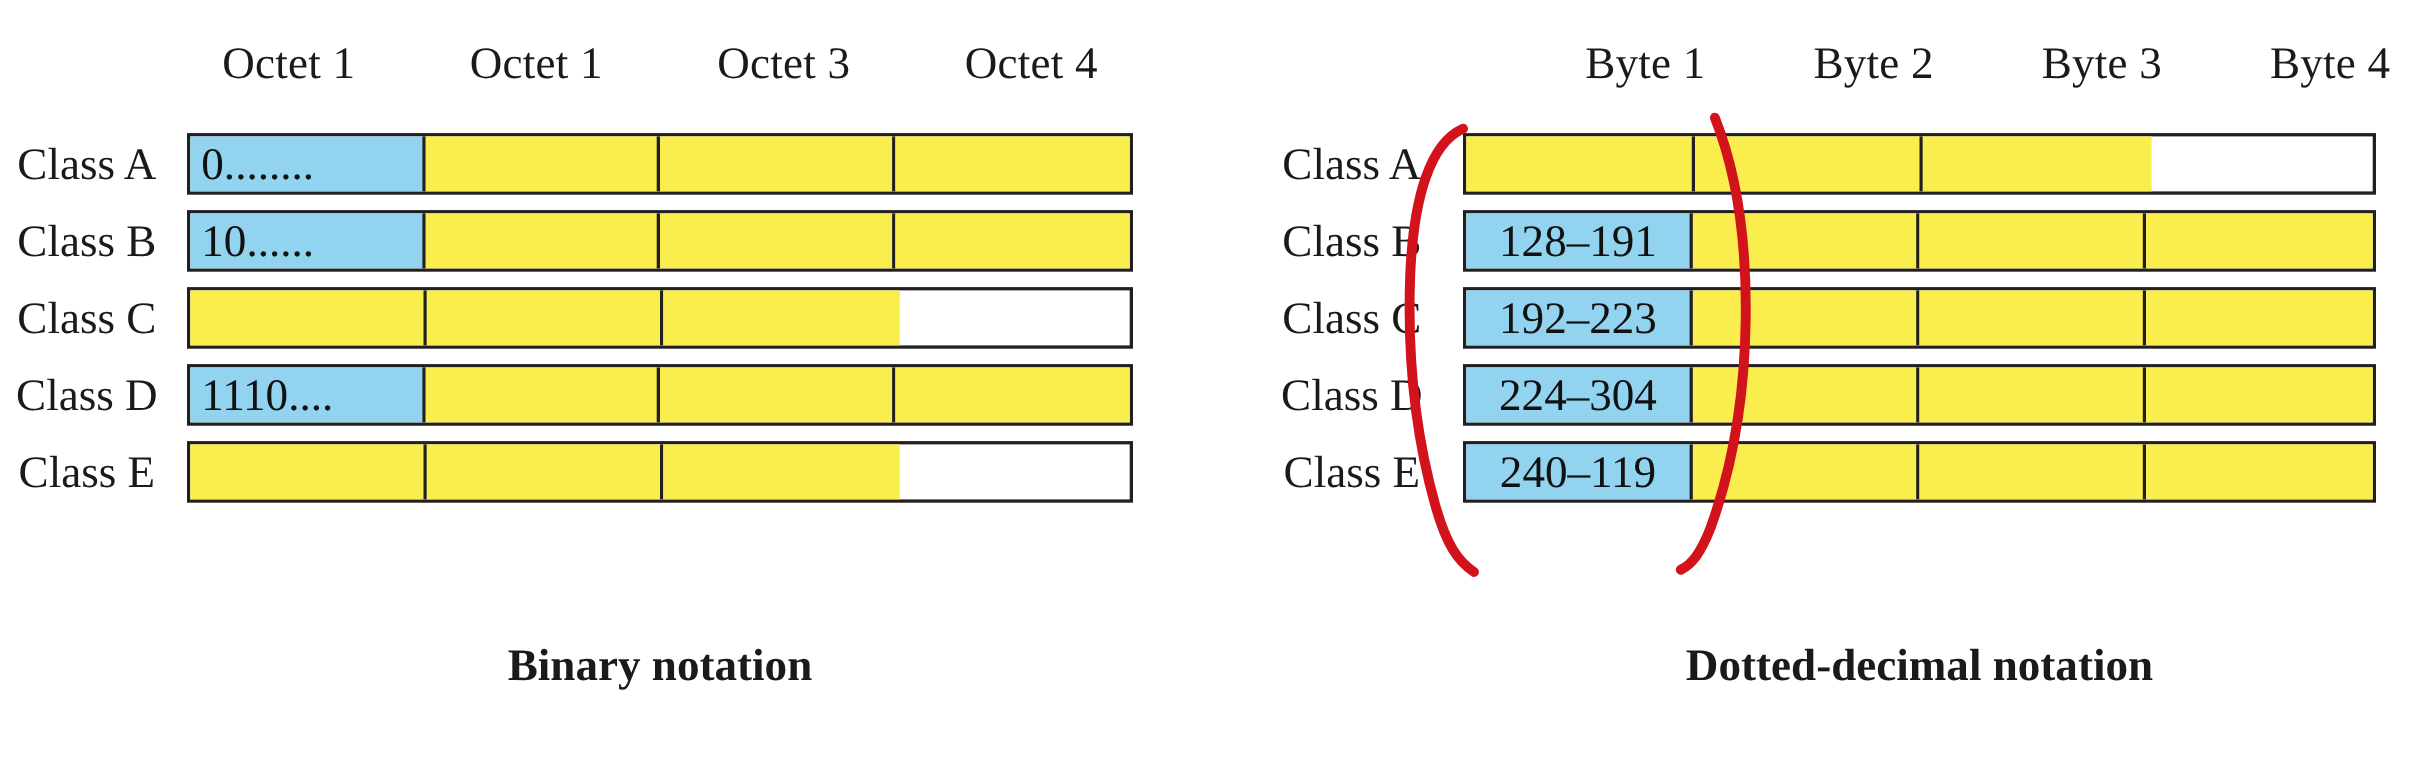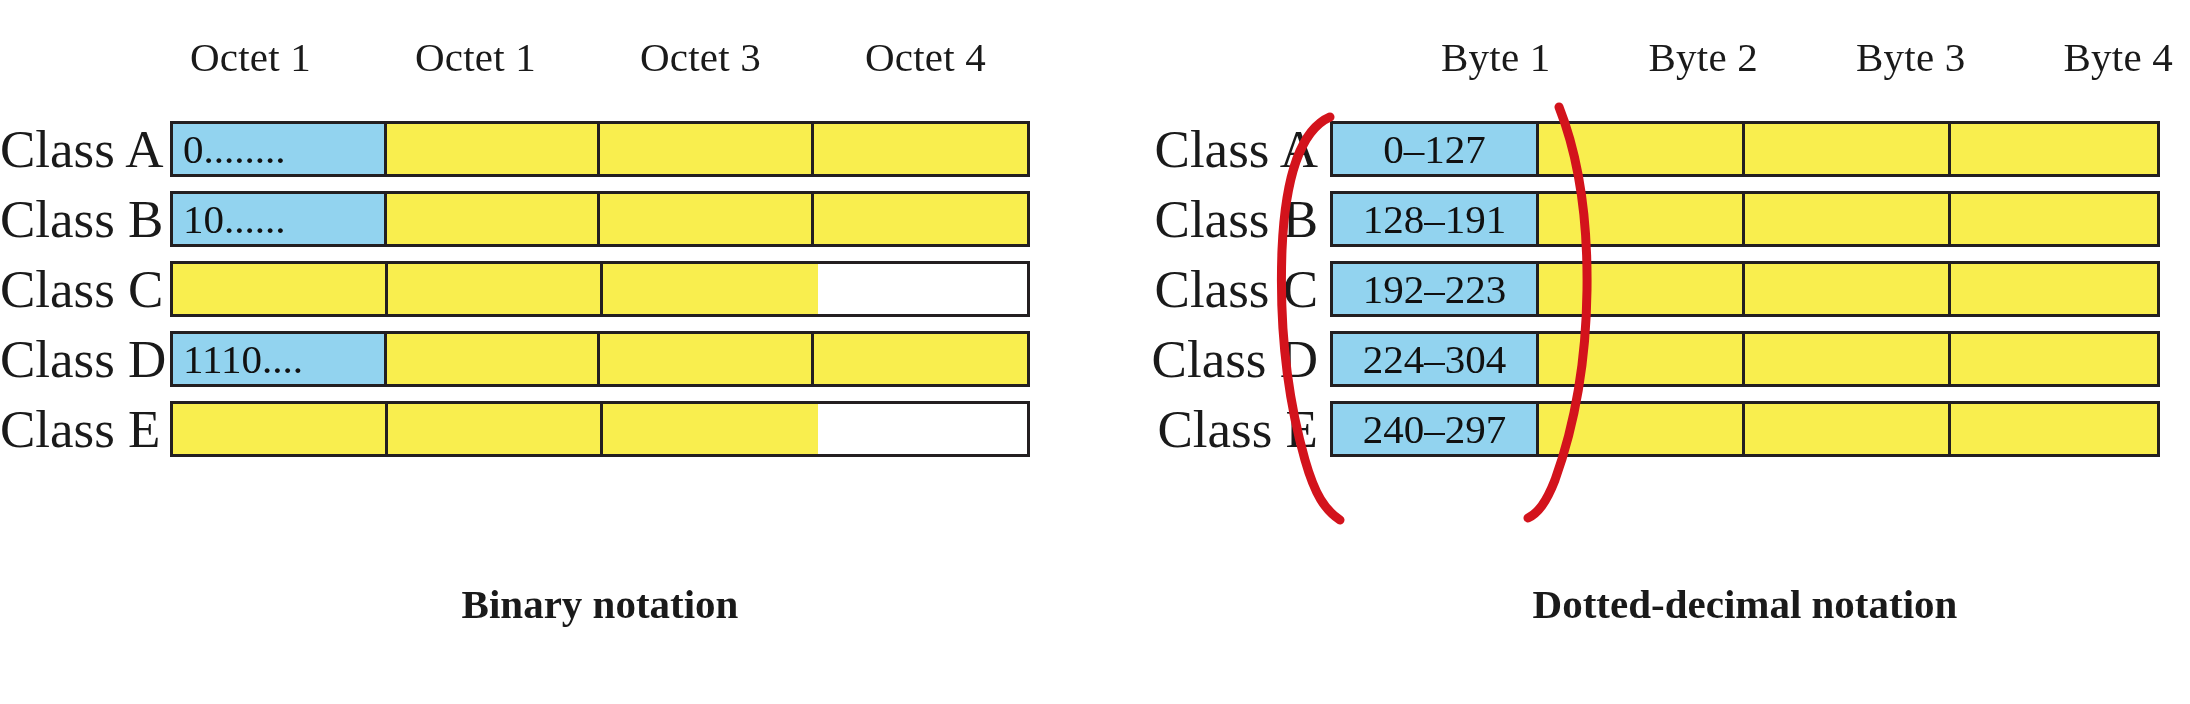--- a/index.html
+++ b/index.html
@@ -52,24 +52,24 @@
   }
   .row {
     display: flex;
     align-items: center;
     height: 58px;
     margin-bottom: 12px;
   }
   .row:last-child { margin-bottom: 4px; }
 
   .row-label {
-    font-size: 53px;
+    font-size: 41px;
     line-height: 48px;
     white-space: nowrap;
-    text-align: right;
+    text-align: center;
     padding-right: 12px;
     box-sizing: border-box;
   }
 
   .cells {
     display: flex;
     height: 56px;
     border: 3px solid #231f20;
     box-sizing: border-box;
     background: #ffffff;
@@ -109,21 +109,21 @@
   #annotations {
     position: absolute;
     left: 0;
     top: 0;
     width: 2190px;
     height: 704px;
     pointer-events: none;
   }
 
   
-  #binary-header { left: 158px; top: 28px; width: 860px; gap: 40px; }
+  #binary-header { left: 170px; top: 28px; width: 860px; gap: 40px; }
   #binary-header .col-header { width: 215px; }
   #binary-rows   { left: 0px;  top: 120px; }
   #binary-rows .row-label { width: 170px; }
   #binary-rows .cells { width: 860px; }
   #binary-rows .cell { width: 215px; }
   #caption-binary { left: 170px; top: 580px; width: 860px; }
 
   
   #decimal-header { left: 1392px; top: 28px; width: 830px; }
   #decimal-header .col-header { width: 207.5px; }
@@ -246,23 +246,20 @@
     <div class="col-header">Byte 2</div>
     <div class="col-header">Byte 3</div>
     <div class="col-header">Byte 4</div>
   </div>
 
   <div class="rows" id="decimal-rows">
 
     <div class="row">
       <div class="row-label">Class A</div>
       <div class="cells">
-        <div class="cell cell-blue">
-          <span class="cell-text cell-text-center">0–127</span>
-        </div>
         <div class="cell cell-yellow">
           <span class="cell-text cell-text-center"></span>
         </div>
         <div class="cell cell-yellow">
           <span class="cell-text cell-text-center"></span>
         </div>
         <div class="cell cell-yellow">
           <span class="cell-text cell-text-center"></span>
         </div>
       </div>
@@ -319,21 +316,21 @@
         <div class="cell cell-yellow">
           <span class="cell-text cell-text-center"></span>
         </div>
       </div>
     </div>
 
     <div class="row">
       <div class="row-label">Class E</div>
       <div class="cells">
         <div class="cell cell-blue">
-          <span class="cell-text cell-text-center">240–297</span>
+          <span class="cell-text cell-text-center">240–119</span>
         </div>
         <div class="cell cell-yellow">
           <span class="cell-text cell-text-center"></span>
         </div>
         <div class="cell cell-yellow">
           <span class="cell-text cell-text-center"></span>
         </div>
         <div class="cell cell-yellow">
           <span class="cell-text cell-text-center"></span>
         </div>

